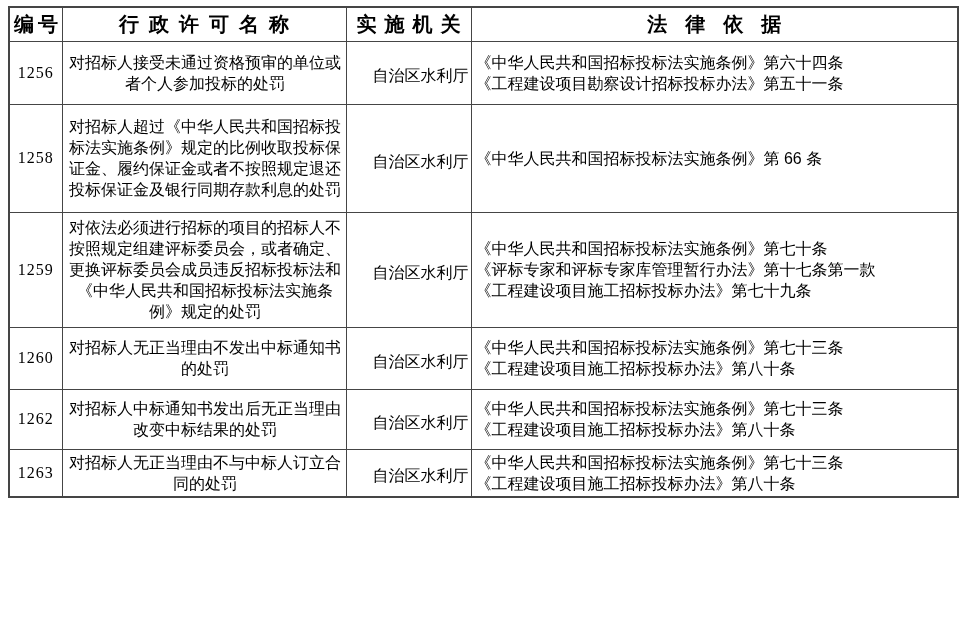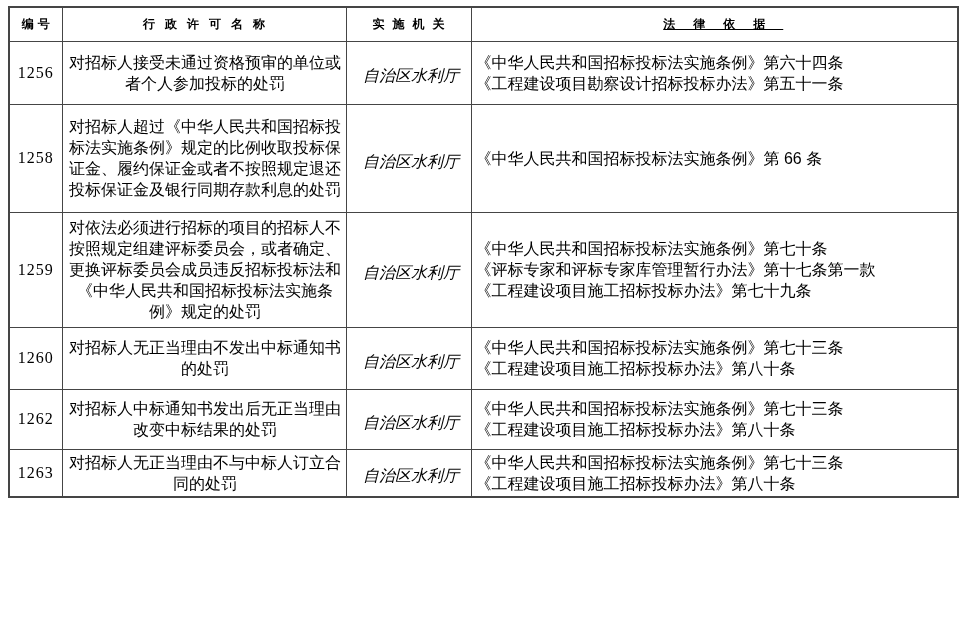--- a/index.html
+++ b/index.html
@@ -17,51 +17,50 @@
     table-layout: fixed;
     width: 949px;
     margin: 6px 0 0 8px;
     border: 2px solid #454545;
   }
   .doc-table th, .doc-table td {
     border: 1px solid #454545;
     overflow: hidden;
   }
   .doc-table th {
-    font-size: 12px;
+    font-size: 20px;
     font-weight: bold;
     text-align: center;
     vertical-align: middle;
     padding: 0;
     white-space: nowrap;
     margin-left: 7px;
   }
   .ls-id     { letter-spacing: 4px;  text-indent: 4px;  }
   .ls-name   { letter-spacing: 10px; text-indent: 10px; }
   .ls-agency { letter-spacing: 8px;  text-indent: 8px;  }
-  .ls-legal  { letter-spacing: 18px; text-indent: 18px; text-decoration: underline; }
+  .ls-legal  { letter-spacing: 18px; text-indent: 18px; }
   .doc-table td {
     font-size: 16px;
     vertical-align: middle;
   }
   .cell-id {
     text-align: center;
     font-family: "Liberation Serif", "DejaVu Serif", serif;
     font-size: 15px;
     letter-spacing: 1px;
   }
   .cell-name {
     padding: 2px 3px 2px 5px;
     line-height: 21px;
     text-align: center;
   }
   .cell-agency {
     padding: 8px 2px 0 7px;
-    text-align: center;
-    font-style: italic;
+    text-align: right;
   }
   .cell-legal {
     padding: 2px 3px 2px 4px;
     line-height: 21px;
     text-align: left;
   }
   .legal-line { white-space: nowrap; }
   .legal-line:empty { display: none; }
 </style>
 </head>

